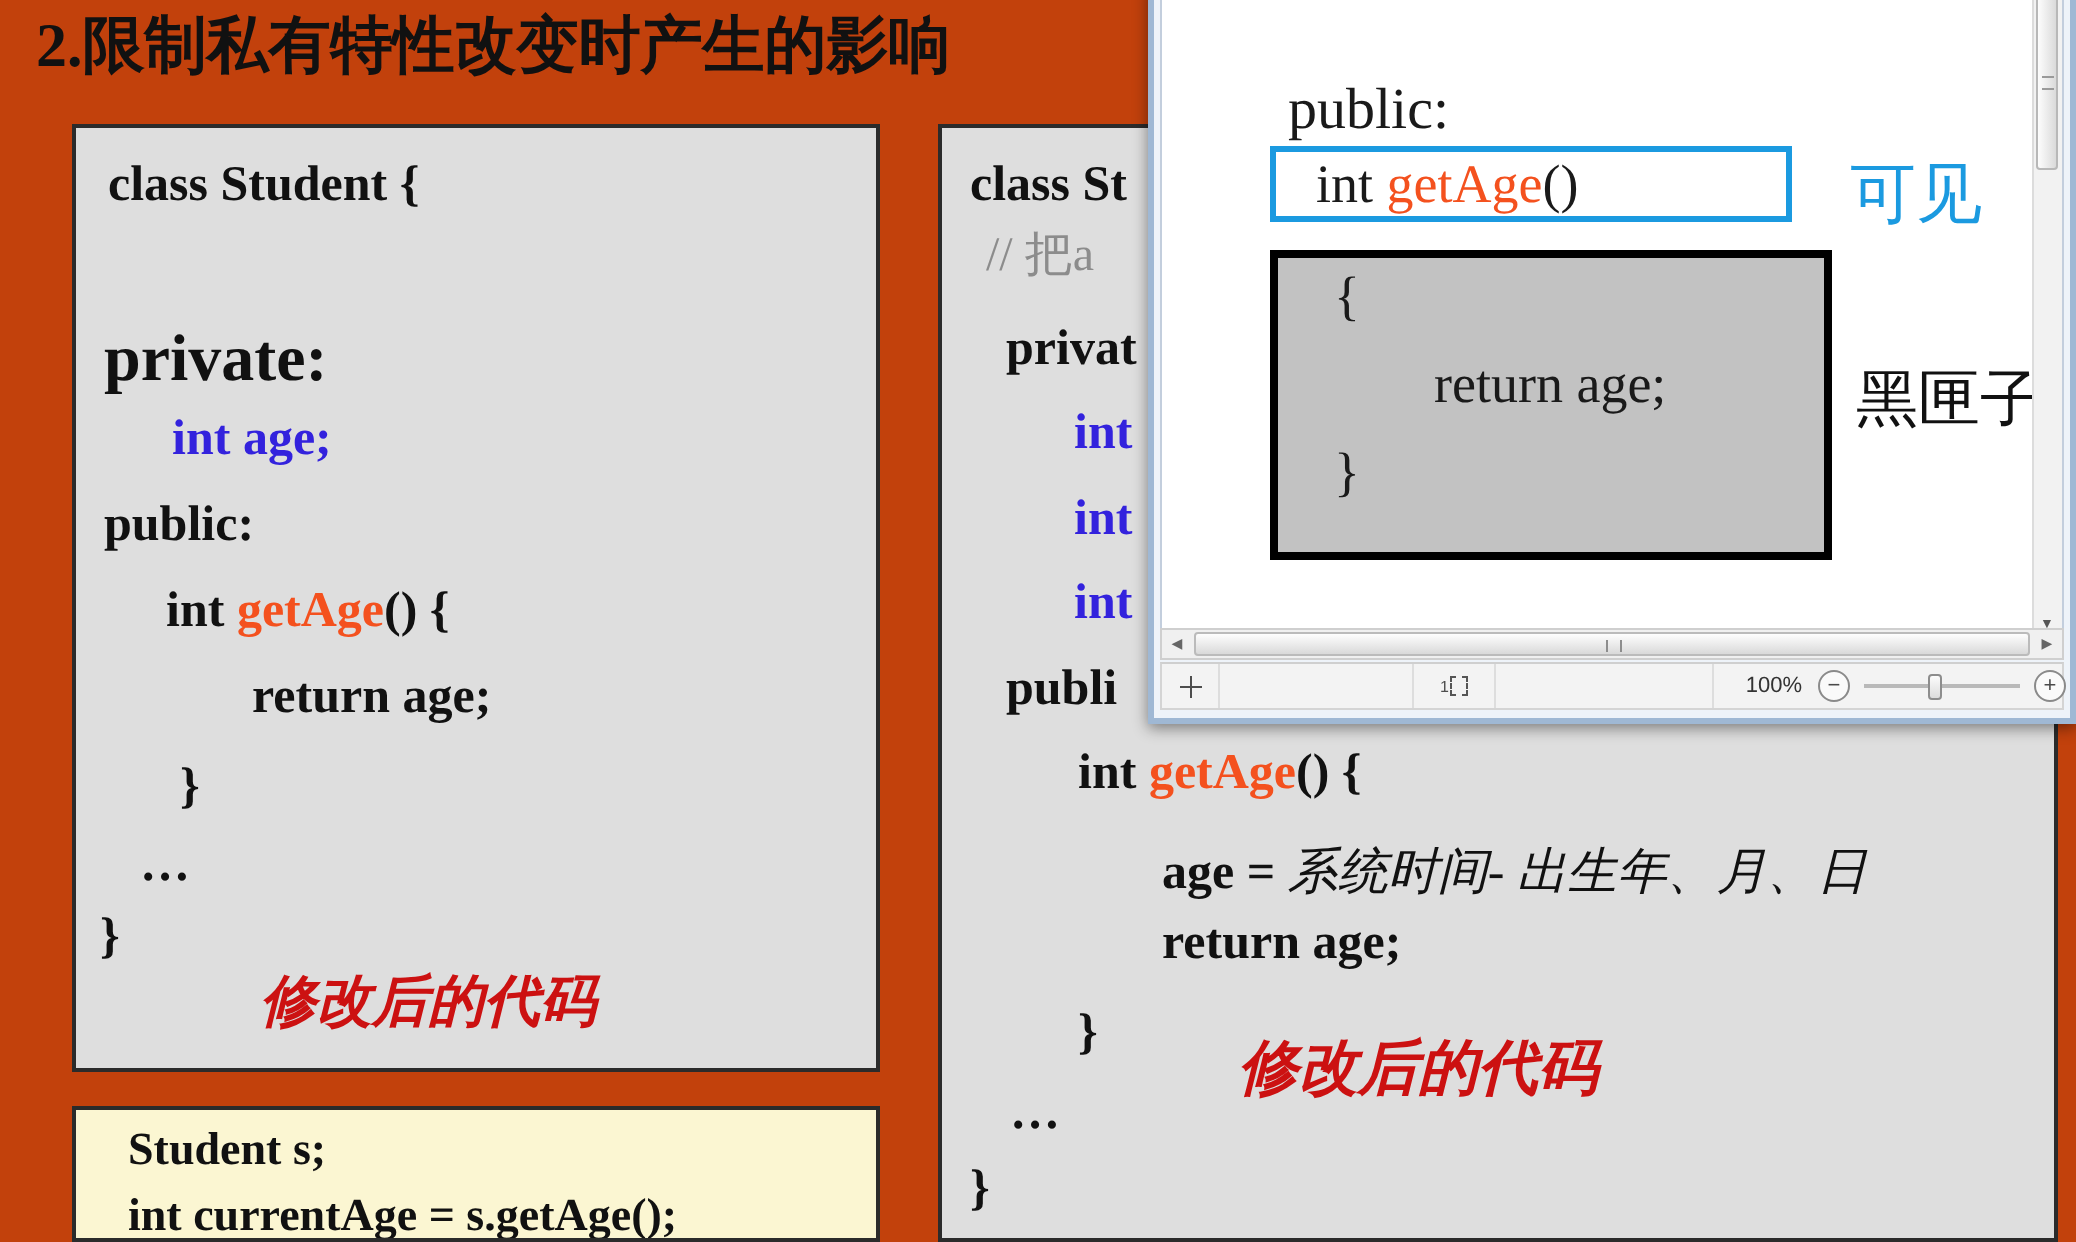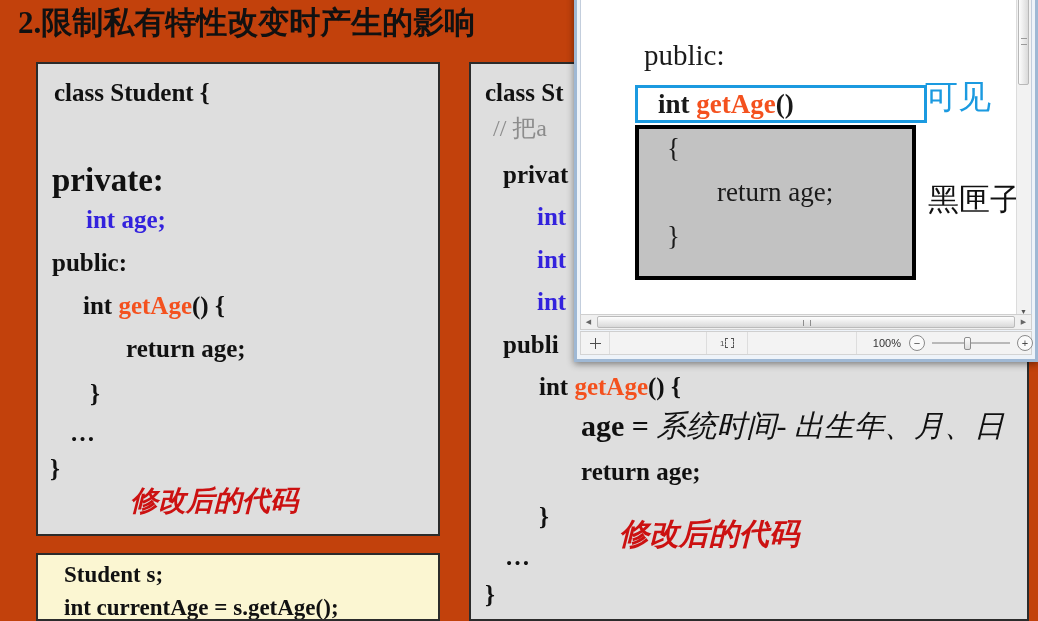--- a/index.html
+++ b/index.html
@@ -298,21 +298,21 @@
 
     <div class="code-line kw-blue" style="left:66px; top:225px; font-size:25px;">int</div>
 
     <div class="code-line" style="left:32px; top:268px; font-size:25px;">publi</div>
 
     <div class="code-line" style="left:68px; top:310px; font-size:25px;">
       <span>int</span>
       <span class="kw-orange">getAge</span><span>() {</span>
     </div>
 
-    <div class="code-line" style="left:110px; top:347px; font-size:30px;">
+    <div class="code-line" style="left:110px; top:360px; font-size:25px;">
       <span>age = </span><span style="font-style:italic; font-weight:normal;">系统时间- 出生年、月、日</span>
     </div>
 
     <div class="code-line" style="left:110px; top:395px; font-size:25px;">return  age;</div>
 
     <div class="code-line" style="left:68px; top:440px; font-size:25px;">}</div>
 
     <div class="red-anno" style="left:148px; top:450px; font-size:30px;">修改后的代码</div>
 
     <div class="code-line" style="left:34px; top:480px; font-size:25px;">…</div>
@@ -321,21 +321,21 @@
   </div>
 
   <div id="float-window">
 
     <div id="win-inner">
 
       <div class="win-doc">
 
         <div class="doc-line" style="left:63px; top:46px; font-size:29px;">public:</div>
 
-        <div style="position:absolute; left:54px; top:92px; width:292px; height:38px; border:3px solid #1b9ae0; background:#ffffff; box-sizing:border-box;font-weight:bold;">
+        <div style="position:absolute; left:54px; top:80px; width:261px; height:38px; border:3px solid #1b9ae0; background:#ffffff; box-sizing:border-box;">
           <div class="doc-line" style="left:20px; top:1px; font-size:27px;">
             <span>int </span><span style="color:#f4511e;">getAge</span><span>()</span>
           </div>
         </div>
 
         <div style="position:absolute; left:54px; top:132px; width:281px; height:155px; border:4px solid #000000; background:#c2c2c2; box-sizing:border-box;">
           <div class="doc-line" style="left:28px; top:4px; font-size:27px;">{</div>
           <div class="doc-line" style="left:78px; top:48px; font-size:27px;">return age;</div>
           <div class="doc-line" style="left:28px; top:92px; font-size:27px;">}</div>
         </div>

